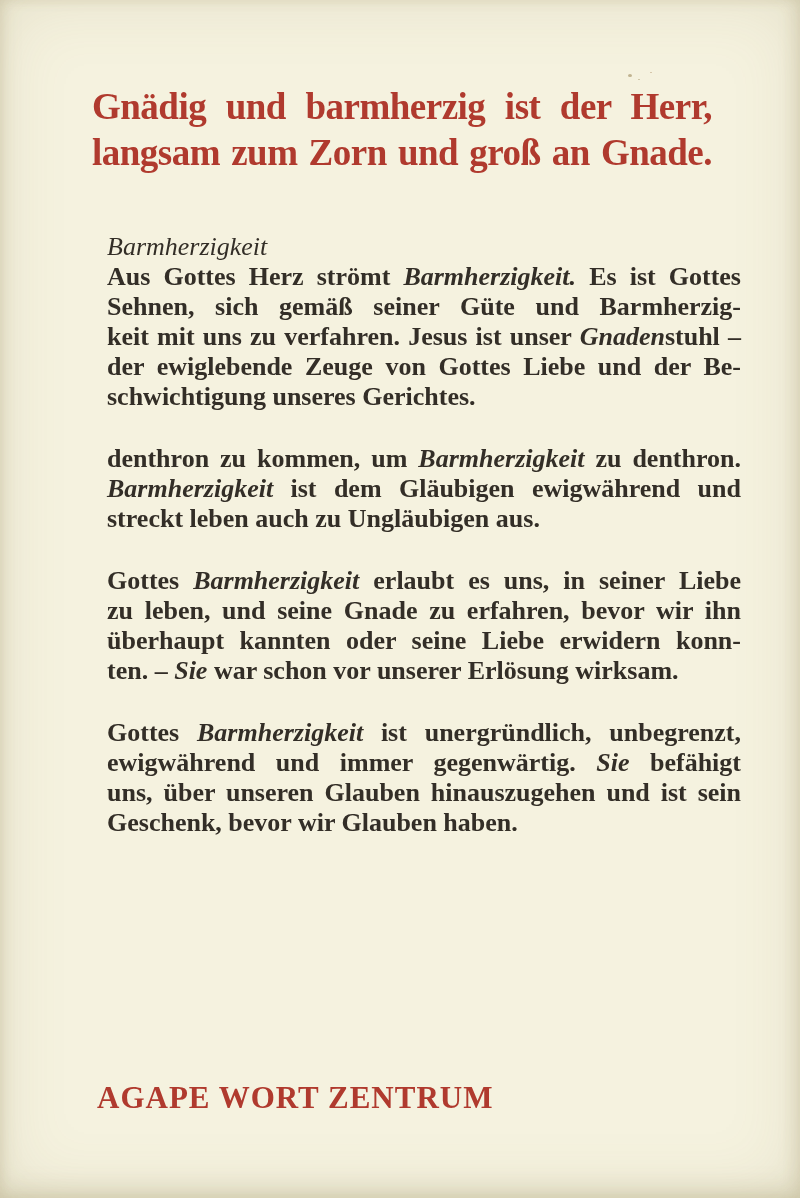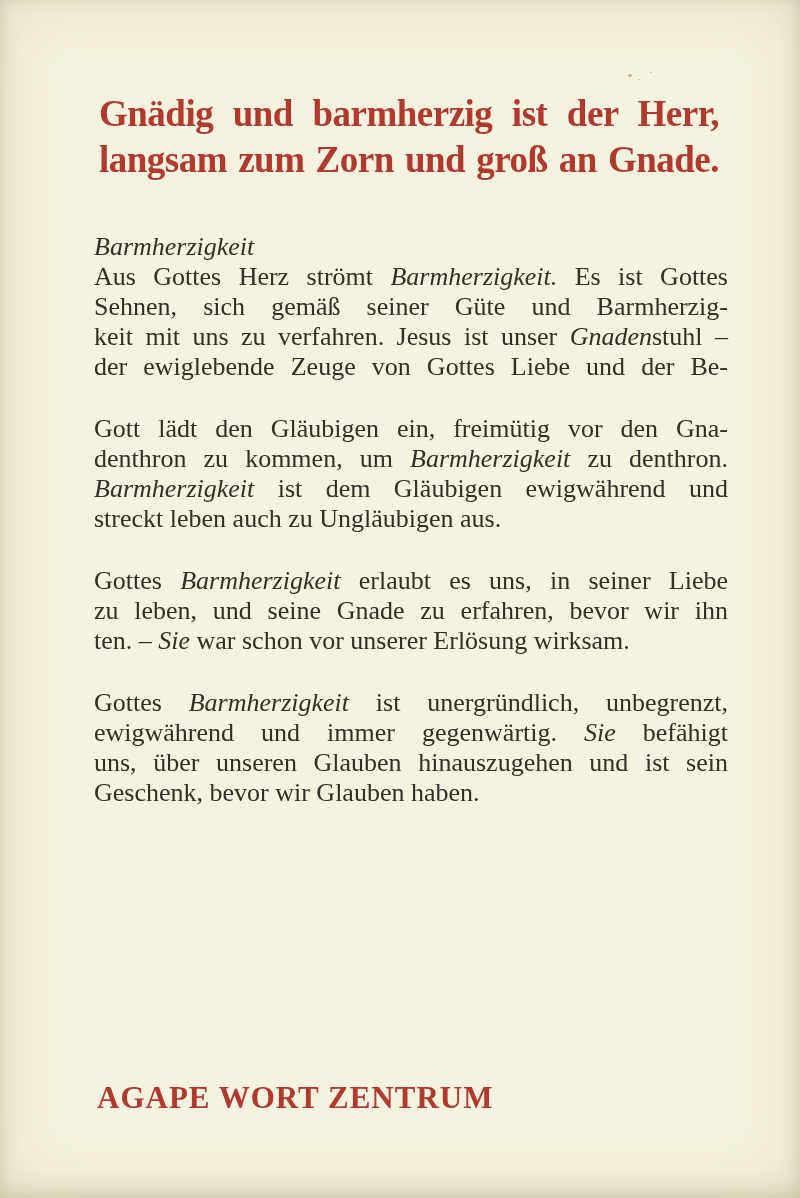--- a/index.html
+++ b/index.html
@@ -23,49 +23,50 @@
       inset 0 0 70px rgba(135, 120, 70, 0.14),
       inset 0 -10px 22px rgba(135, 120, 70, 0.18),
       inset -6px 0 14px rgba(135, 120, 70, 0.08),
       inset 4px 0 10px rgba(135, 120, 70, 0.06);
   }
   .title {
     position: absolute;
     left: 92px;
     top: 84px;
     width: 620px;
-    margin: 7px;
+    margin: 0;
     color: var(--accent, #b03a2e);
     font-size: 37px;
     line-height: 46px;
     font-weight: 700;
     letter-spacing: -0.5px;
   }
   .title-line {
     text-align: justify;
     text-align-last: justify;
   }
   .body-text {
     position: absolute;
-    left: 94px;
+    left: 107px;
     top: 232px;
     width: 634px;
     color: var(--ink, #332e27);
     font-size: 26px;
     line-height: 30px;
   }
   .section-heading {
     font-style: italic;
   }
   .paragraph + .paragraph {
     margin-top: 32px;
   }
   .line {
     text-align: justify;
     text-align-last: justify;
+    font-weight: bold;
   }
   .line.last {
     text-align-last: left;
   }
   em { font-style: italic; }
   .footer {
     position: absolute;
     left: 97px;
     top: 1080px;
     color: var(--accent, #b03a2e);
@@ -101,30 +102,31 @@
   </h1>
 
   <div class="body-text">
     <div class="section-heading">Barmherzigkeit</div>
     <div>
         <div class="paragraph">
           <div class="line"><span>Aus Gottes Herz strömt </span><em>Barmherzigkeit.</em><span> Es ist Gottes</span></div>
           <div class="line"><span>Sehnen, sich gemäß seiner Güte und Barmherzig-</span></div>
           <div class="line"><span>keit mit uns zu verfahren. Jesus ist unser </span><em>Gnaden</em><span>stuhl –</span></div>
           <div class="line"><span>der ewiglebende Zeuge von Gottes Liebe und der Be-</span></div>
+          <div class="line last"><span>schwichtigung unseres Gerichtes.</span></div>
         </div>
         <div class="paragraph">
-          <div class="line"><span>Gott lädt den Gläubigen ein, freimütig vor den Gna-</span></div>
           <div class="line"><span>denthron zu kommen, um </span><em>Barmherzigkeit</em><span> zu denthron.</span></div>
           <div class="line"><em>Barmherzigkeit</em><span> ist dem Gläubigen ewigwährend und</span></div>
           <div class="line last"><span>streckt leben auch zu Ungläubigen aus.</span></div>
         </div>
         <div class="paragraph">
           <div class="line"><span>Gottes </span><em>Barmherzigkeit</em><span> erlaubt es uns, in seiner Liebe</span></div>
           <div class="line"><span>zu leben, und seine Gnade zu erfahren, bevor wir ihn</span></div>
+          <div class="line"><span>überhaupt kannten oder seine Liebe erwidern konn-</span></div>
           <div class="line last"><span>ten. – </span><em>Sie</em><span> war schon vor unserer Erlösung wirksam.</span></div>
         </div>
         <div class="paragraph">
           <div class="line"><span>Gottes </span><em>Barmherzigkeit</em><span> ist unergründlich, unbegrenzt,</span></div>
           <div class="line"><span>ewigwährend und immer gegenwärtig. </span><em>Sie</em><span> befähigt</span></div>
           <div class="line"><span>uns, über unseren Glauben hinauszugehen und ist sein</span></div>
           <div class="line last"><span>Geschenk, bevor wir Glauben haben.</span></div>
         </div>
       </div>
   </div>

